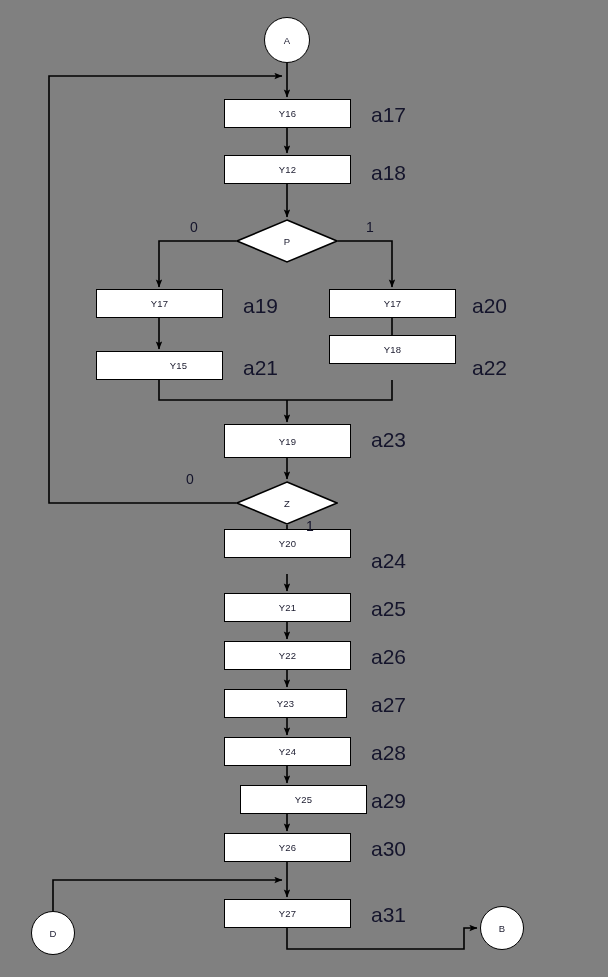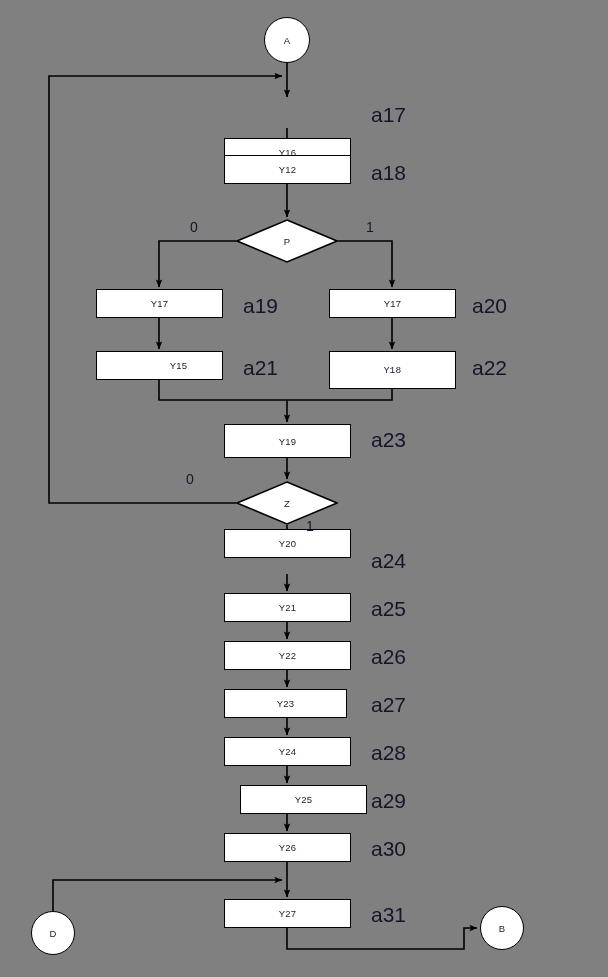--- a/index.html
+++ b/index.html
@@ -141,36 +141,36 @@
   <div class="terminator" style="left:264px; top:17px; width:46px; height:46px;">
     <span>A</span>
   </div>
   <div class="terminator" style="left:31px; top:911px; width:44px; height:44px;">
     <span>D</span>
   </div>
   <div class="terminator" style="left:480px; top:906px; width:44px; height:44px;">
     <span>B</span>
   </div>
 
-  <div class="node" style="left:224px; top:99px; width:127px; height:29px;margin-top:39px;">
+  <div class="node" style="left:224px; top:99px; width:127px; height:29px;">
     <span>Y16</span>
   </div>
   <div class="node" style="left:224px; top:155px; width:127px; height:29px;">
     <span>Y12</span>
   </div>
   <div class="node" style="left:96px; top:289px; width:127px; height:29px;">
     <span>Y17</span>
   </div>
   <div class="node" style="left:96px; top:351px; width:127px; height:29px;padding-left:38px;">
     <span>Y15</span>
   </div>
   <div class="node" style="left:329px; top:289px; width:127px; height:29px;">
     <span>Y17</span>
   </div>
-  <div class="node" style="left:329px; top:351px; width:127px; height:38px;font-family:Liberation Mono, monospace;">
+  <div class="node" style="left:329px; top:335px; width:127px; height:29px;">
     <span>Y18</span>
   </div>
   <div class="node" style="left:224px; top:424px; width:127px; height:34px;">
     <span>Y19</span>
   </div>
   <div class="node" style="left:224px; top:529px; width:127px; height:29px;">
     <span>Y20</span>
   </div>
   <div class="node" style="left:224px; top:593px; width:127px; height:29px;">
     <span>Y21</span>

